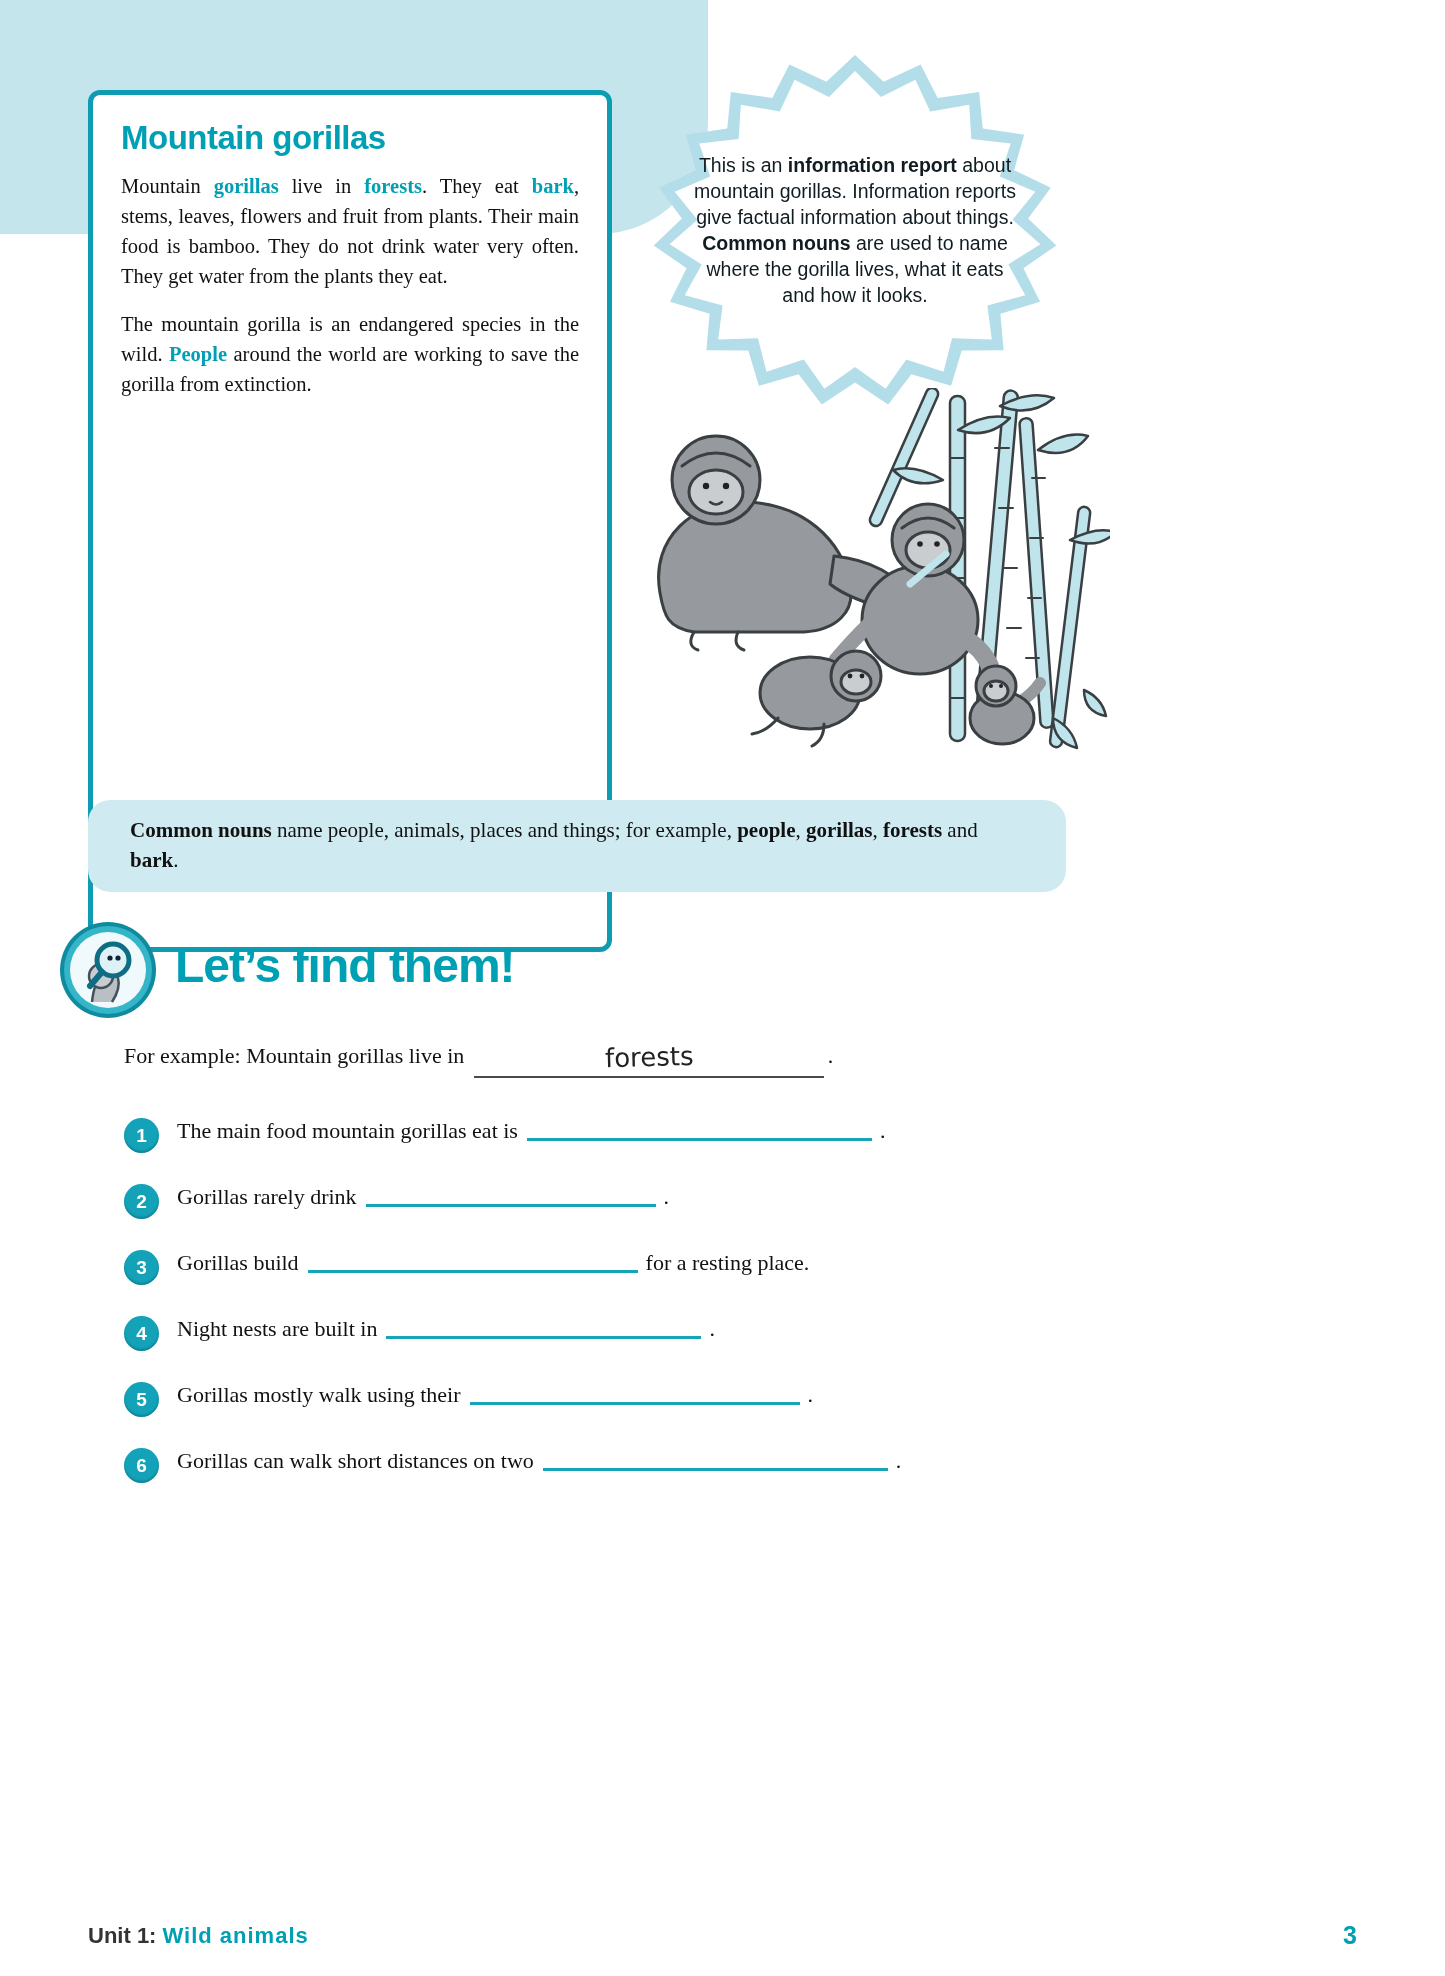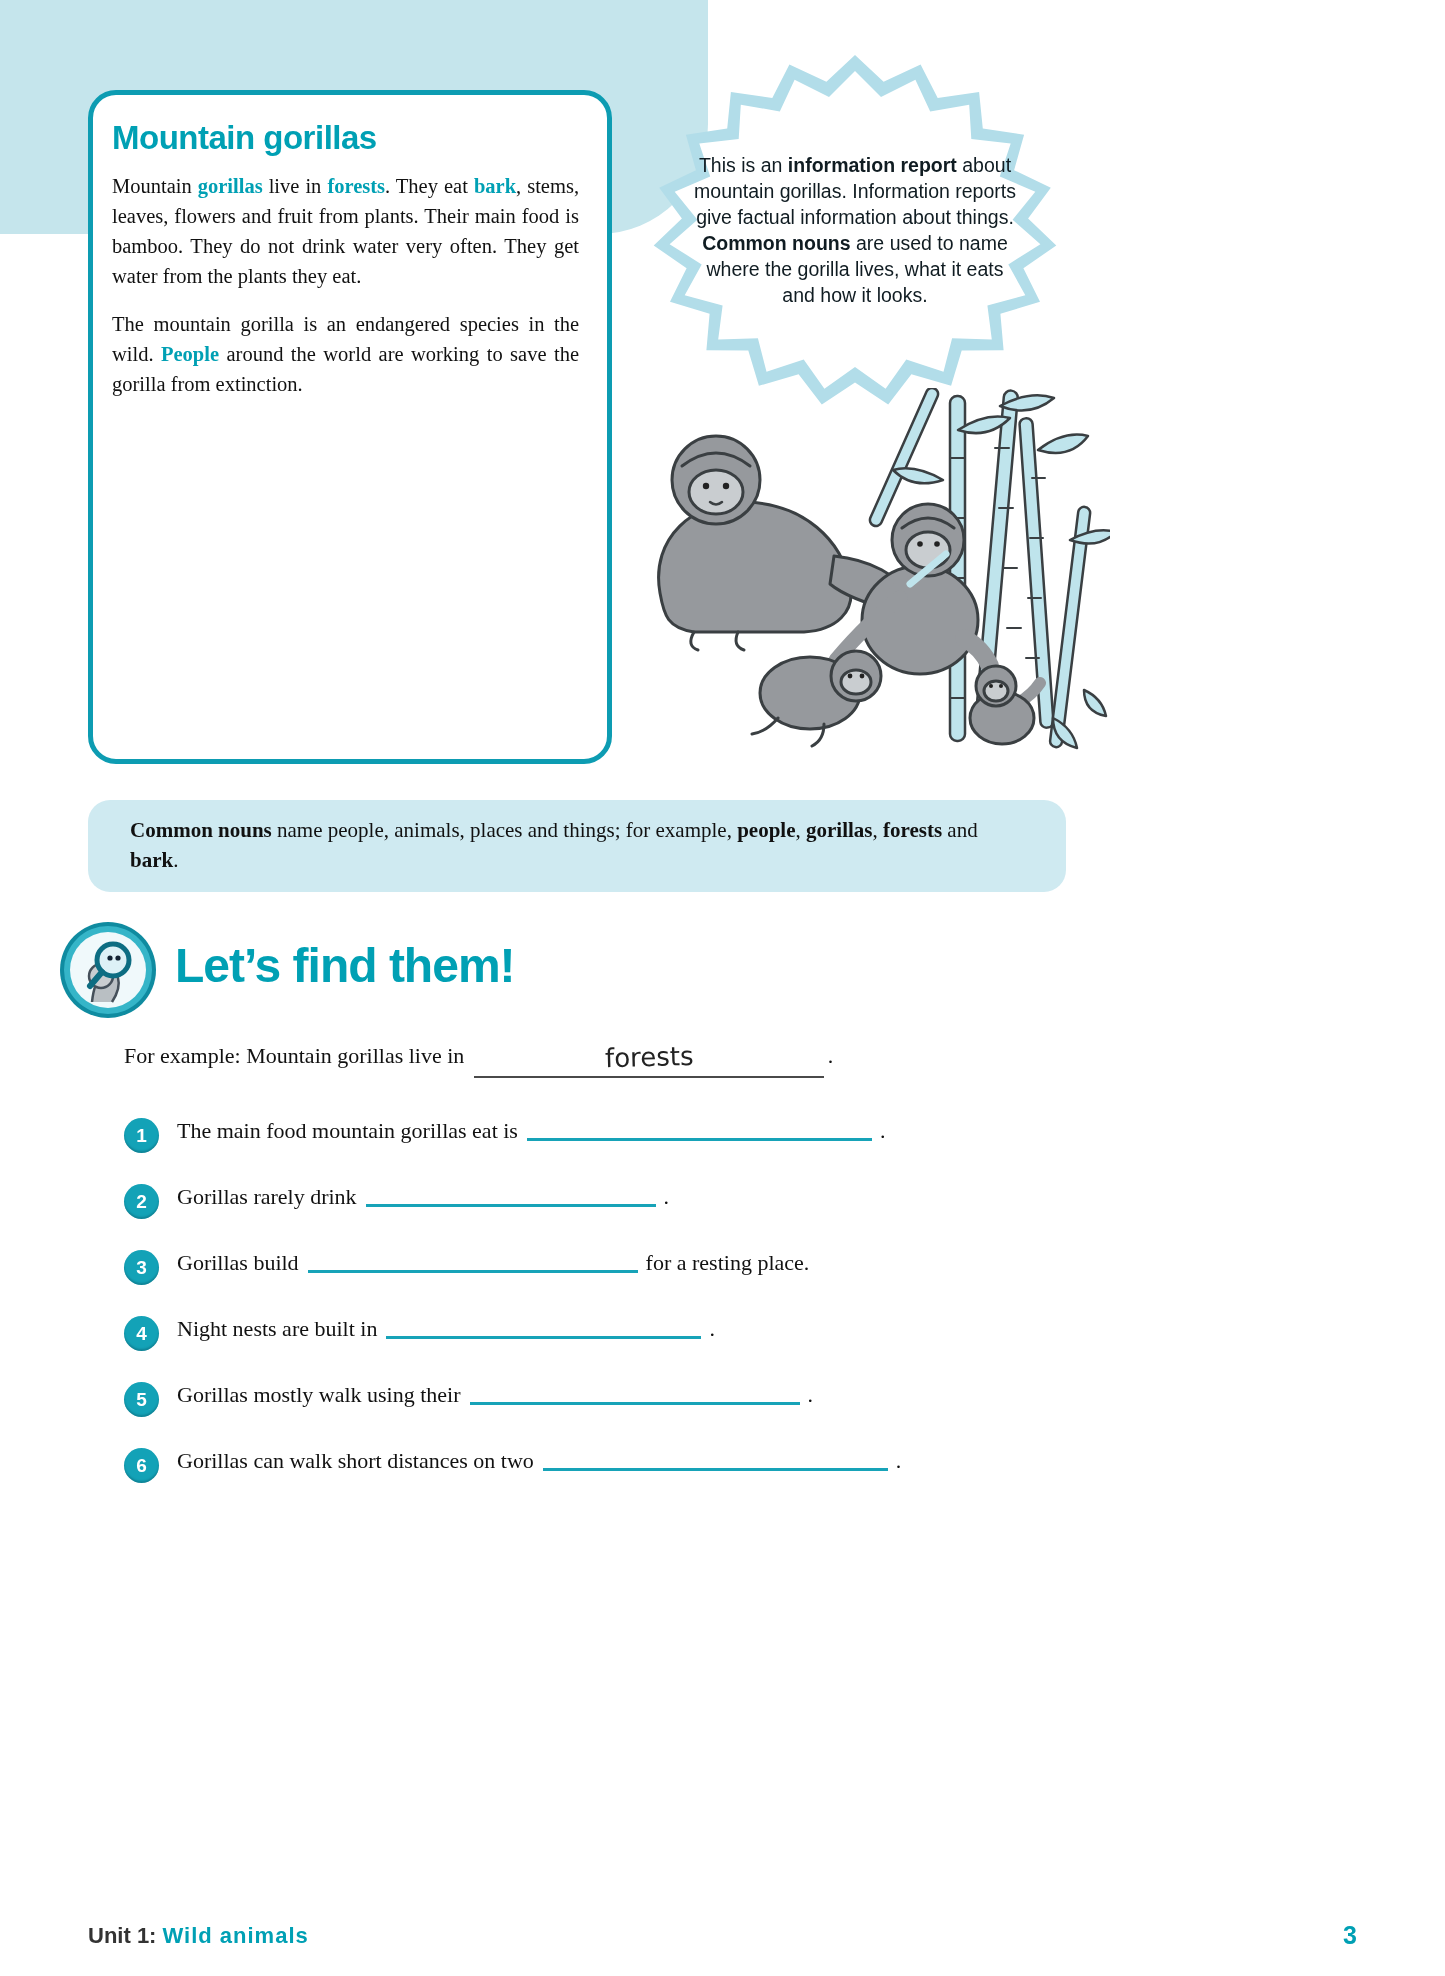--- a/index.html
+++ b/index.html
@@ -8,23 +8,23 @@
     position:relative; width:1445px; height:1976px; background:#ffffff;
     overflow:hidden; font-family:"Liberation Serif", serif; color:#111;
   }
   
   .top-band {
     position:absolute; left:0; top:0; width:708px; height:234px;
     background:#c5e5ec; border-radius:0 0 110px 0;
   }
   
   .report-box {
-    position:absolute; left:88px; top:90px; width:524px; height:674px;
-    background:#ffffff; border:5px solid #0d9cb2; border-radius:28px;
-    padding:24px 28px 18px 19px;
+    position:absolute; left:88px; top:90px; width:524px; height:862px;
+    background:#ffffff; border:5px solid #0d9cb2; border-radius:12px;
+    padding:24px 28px 18px 28px;
   }
   .report-title {
     font-family:"Liberation Sans", sans-serif; font-weight:bold;
     font-size:33px; color:#00a0b4; margin-bottom:14px; letter-spacing:-0.5px;
   }
   .report-para {
     font-size:20.5px; line-height:1.47; text-align:justify; margin-bottom:17px;
   }
   .report-para:last-child { margin-bottom:8px; }
   .acc { color:#00a0b4; font-weight:bold; }

